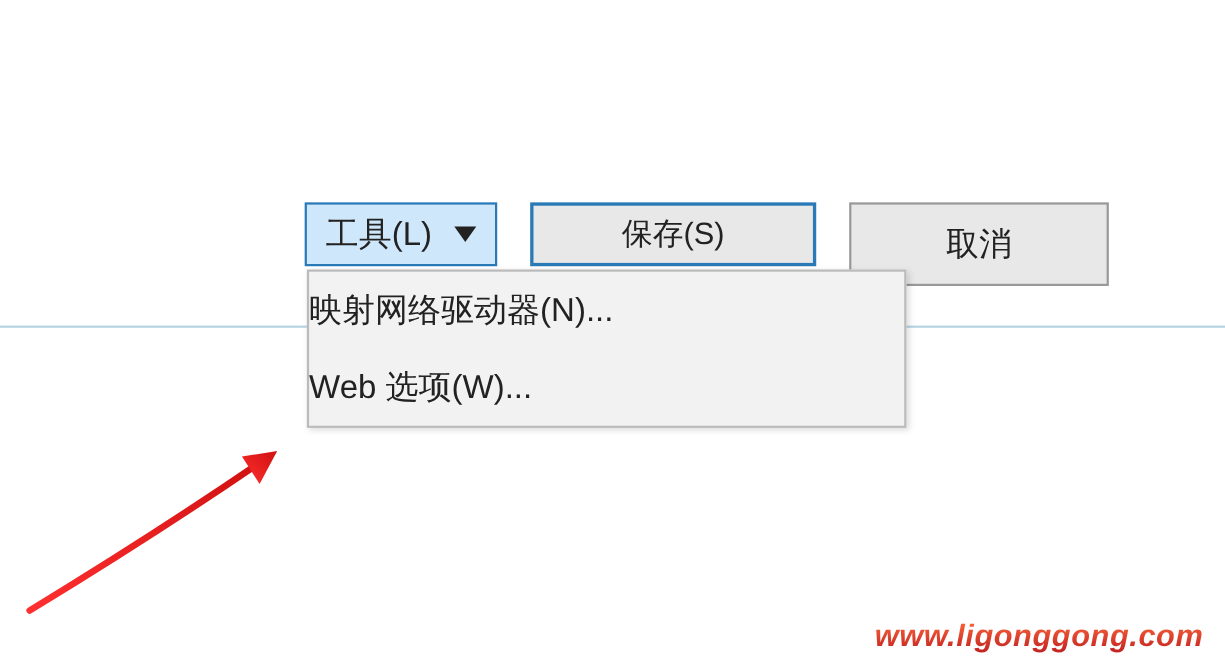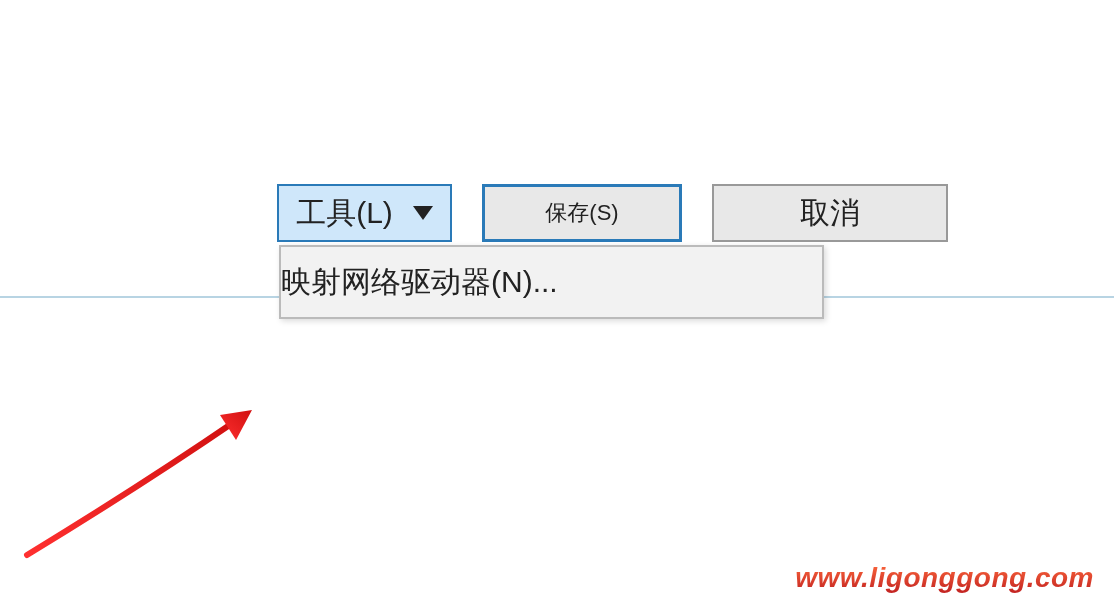--- a/index.html
+++ b/index.html
@@ -45,34 +45,34 @@
     }
     .triangle-down {
       width: 0;
       height: 0;
       border-left: 10px solid transparent;
       border-right: 10px solid transparent;
       border-top: 14px solid #222;
       margin-left: 6px;
     }
     .save-btn {
-      width: 200px;
+      width: 260px;
       height: 58px;
       background: #e8e8e8;
       border: 3px solid #2a7ab8;
       display: flex;
       align-items: center;
       justify-content: center;
       cursor: pointer;
-      font-size: 22px;
+      font-size: 28px;
       color: #222;
     }
     .cancel-btn {
       width: 236px;
-      height: 58px;
+      height: 76px;
       background: #e8e8e8;
       border: 2px solid #999;
       display: flex;
       align-items: center;
       justify-content: center;
       cursor: pointer;
       font-size: 30px;
       color: #222;
     }
     .dropdown-menu {
@@ -131,20 +131,23 @@
   </div>
   <div class="cancel-btn">
     <span>取消</span>
   </div>
 </div>
 
 <div class="dropdown-menu">
   <div class="menu-item">
     <span>映射网络驱动器(N)...</span>
   </div>
+  <div class="menu-item">
+    <span>Web 选项(W)...</span>
+  </div>
 </div>
 
 <svg class="arrow-annotation" width="260" height="180" viewBox="0 0 260 180">
   <defs>
     <linearGradient id="arrowgrad" x1="0%" y1="100%" x2="100%" y2="0%">
       <stop offset="0%" stop-color="#ff3030"></stop>
       <stop offset="100%" stop-color="#d01010"></stop>
     </linearGradient>
   </defs>
   <path d="M 5 170 Q 120 100 215 35" stroke="url(#arrowgrad)" stroke-width="6" fill="none" stroke-linecap="round"></path>

